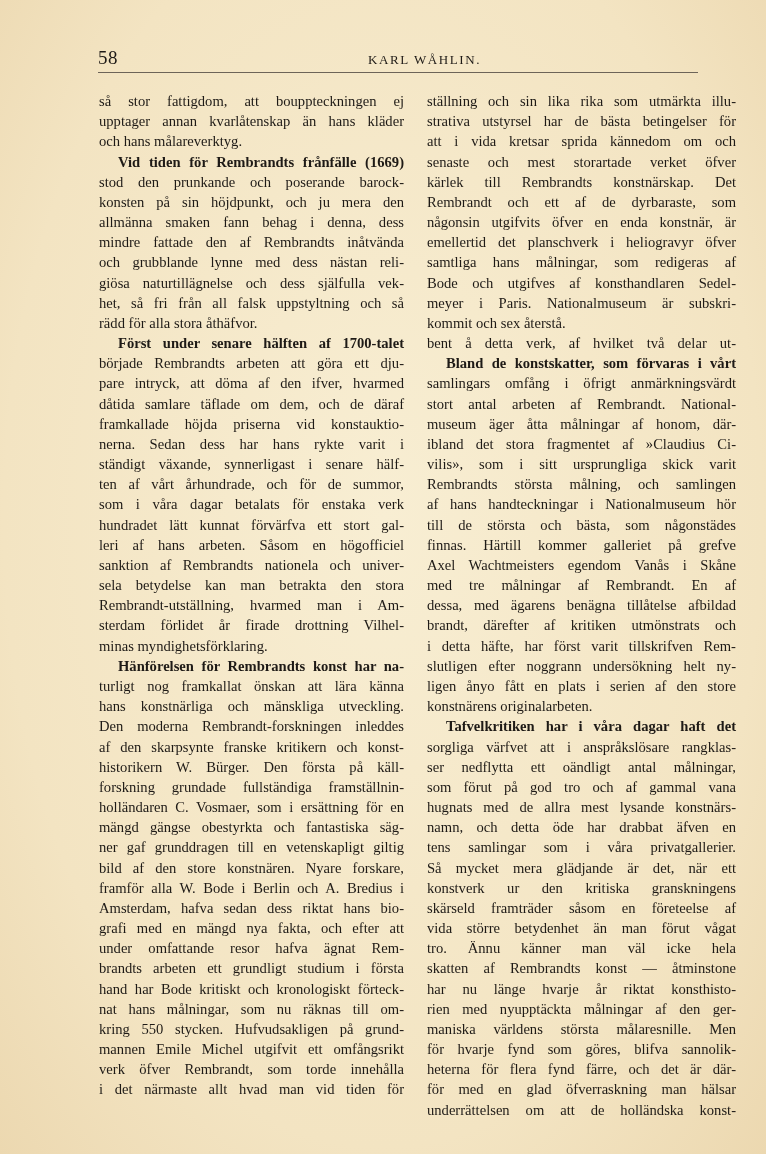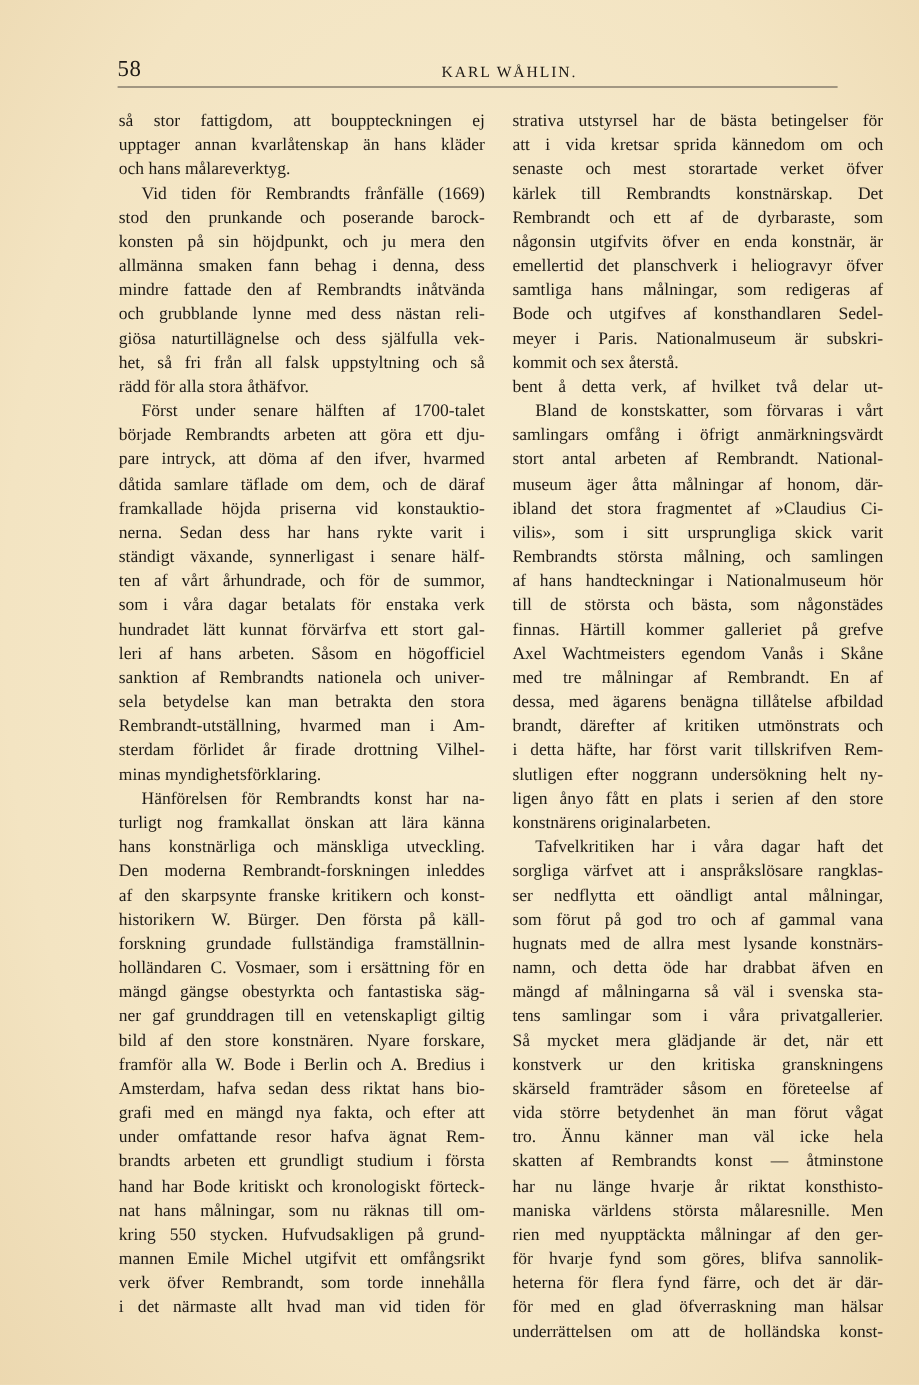--- a/index.html
+++ b/index.html
@@ -14,21 +14,21 @@
   .page { position: absolute; left: 0; top: 0; width: 766px; height: 1154px; }
   .header { position: absolute; left: 98px; top: 42px; width: 600px; height: 32px; }
   .page-number { position: absolute; left: 0; top: 5px; font-size: 19px; letter-spacing: 0.5px; }
   .running-head { position: absolute; left: 270px; top: 10px; font-size: 13px; letter-spacing: 1.6px; }
   .header-rule { position: absolute; left: 98px; top: 72px; width: 600px; height: 0; border-top: 1px solid #6d6458; }
   .column { position: absolute; top: 91px; font-size: 14.6px; line-height: 20.18px; }
   .col-left { left: 99px; width: 305px; }
   .col-right { left: 427px; width: 309px; }
   .line { display: block; height: 20.18px; white-space: nowrap; text-align: justify; text-align-last: justify; }
   .line.last { text-align-last: left; }
-  .line.indent { padding-left: 19px; }
+  .line.indent { padding-left: 19px; font-weight: bold; }
   .line span { white-space: normal; }
   .line-inner { display: block; width: 100%; text-align: justify; text-align-last: justify; white-space: normal; }
   .line.last .line-inner { text-align-last: left; }
 </style>
 </head>
 <body>
 
 <div class="page">
   <div class="header">
     <span class="page-number">58</span>
@@ -183,20 +183,23 @@
       </div>
       <div class="line">
         <span class="line-inner">verk öfver Rembrandt, som torde innehålla</span>
       </div>
       <div class="line">
         <span class="line-inner">i det närmaste allt hvad man vid tiden för</span>
       </div>
     </div>
   <div class="column col-right" id="col-right">
       <div class="line">
+        <span class="line-inner">ställning och sin lika rika som utmärkta illu-</span>
+      </div>
+      <div class="line">
         <span class="line-inner">strativa utstyrsel har de bästa betingelser för</span>
       </div>
       <div class="line">
         <span class="line-inner">att i vida kretsar sprida kännedom om och</span>
       </div>
       <div class="line">
         <span class="line-inner">senaste och mest storartade verket öfver</span>
       </div>
       <div class="line">
         <span class="line-inner">kärlek till Rembrandts konstnärskap. Det</span>
@@ -291,23 +294,20 @@
       <div class="line">
         <span class="line-inner">som förut på god tro och af gammal vana</span>
       </div>
       <div class="line">
         <span class="line-inner">hugnats med de allra mest lysande konstnärs-</span>
       </div>
       <div class="line">
         <span class="line-inner">namn, och detta öde har drabbat äfven en</span>
       </div>
       <div class="line">
-        <span class="line-inner">mängd af målningarna så väl i svenska sta-</span>
-      </div>
-      <div class="line">
         <span class="line-inner">tens samlingar som i våra privatgallerier.</span>
       </div>
       <div class="line">
         <span class="line-inner">Så mycket mera glädjande är det, när ett</span>
       </div>
       <div class="line">
         <span class="line-inner">konstverk ur den kritiska granskningens</span>
       </div>
       <div class="line">
         <span class="line-inner">skärseld framträder såsom en företeelse af</span>
@@ -318,24 +318,24 @@
       <div class="line">
         <span class="line-inner">tro. Ännu känner man väl icke hela</span>
       </div>
       <div class="line">
         <span class="line-inner">skatten af Rembrandts konst — åtminstone</span>
       </div>
       <div class="line">
         <span class="line-inner">har nu länge hvarje år riktat konsthisto-</span>
       </div>
       <div class="line">
+        <span class="line-inner">rien med nyupptäckta målningar af den ger-</span>
+      </div>
+      <div class="line">
         <span class="line-inner">maniska världens största målaresnille. Men</span>
-      </div>
-      <div class="line">
-        <span class="line-inner">rien med nyupptäckta målningar af den ger-</span>
       </div>
       <div class="line">
         <span class="line-inner">för hvarje fynd som göres, blifva sannolik-</span>
       </div>
       <div class="line">
         <span class="line-inner">heterna för flera fynd färre, och det är där-</span>
       </div>
       <div class="line">
         <span class="line-inner">för med en glad öfverraskning man hälsar</span>
       </div>

